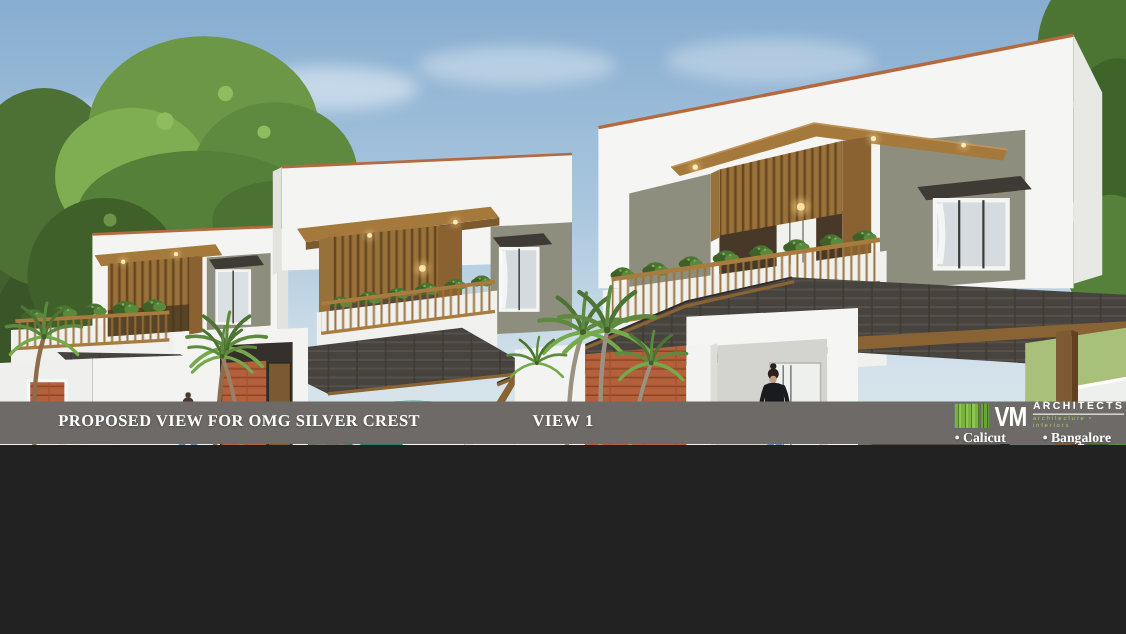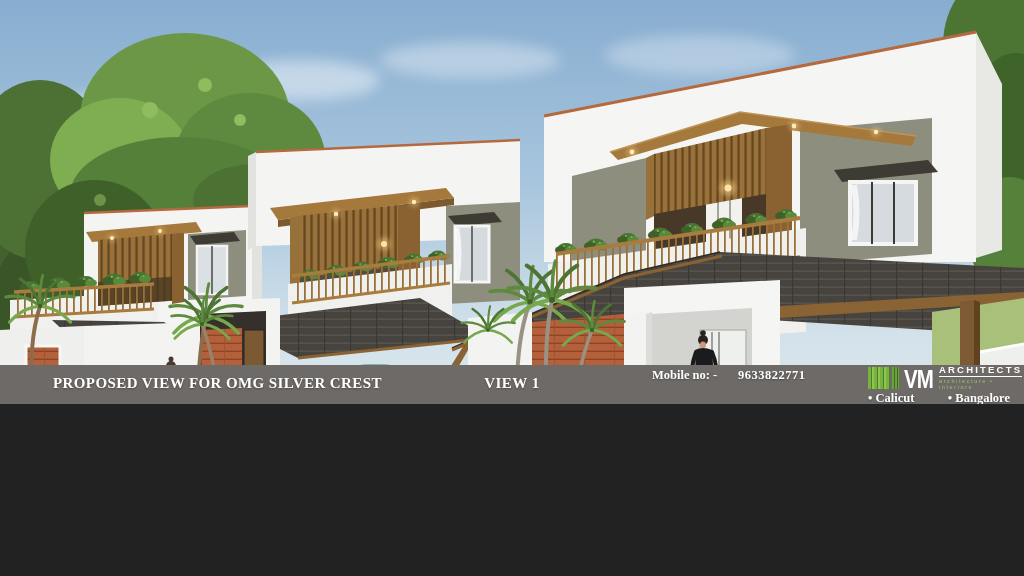--- a/index.html
+++ b/index.html
@@ -474,23 +474,20 @@
   <g>
     <ellipse cx="930" cy="530" rx="62" ry="16" fill="#3a5a2b"></ellipse>
     <ellipse cx="1002" cy="524" rx="52" ry="18" fill="#436630"></ellipse>
   </g>
 </svg>
 
 <div class="footer">
   <div class="f-title">PROPOSED VIEW FOR OMG SILVER CREST</div>
   <div class="f-view">VIEW 1</div>
   <div class="f-arch">
-    <div class="row">
-      <span class="lbl2">Mobile no: -</span><span class="val num">9633822771</span>
-    </div>
   </div>
   <div class="f-logo">
     <div class="logo-top">
       <div class="logo-mark">
             <div class="m1"></div>
             <div class="m2"></div>
           </div>
       <div class="logo-vm">VM</div>
       <div class="logo-right">
         <div class="logo-arch">ARCHITECTS</div>

